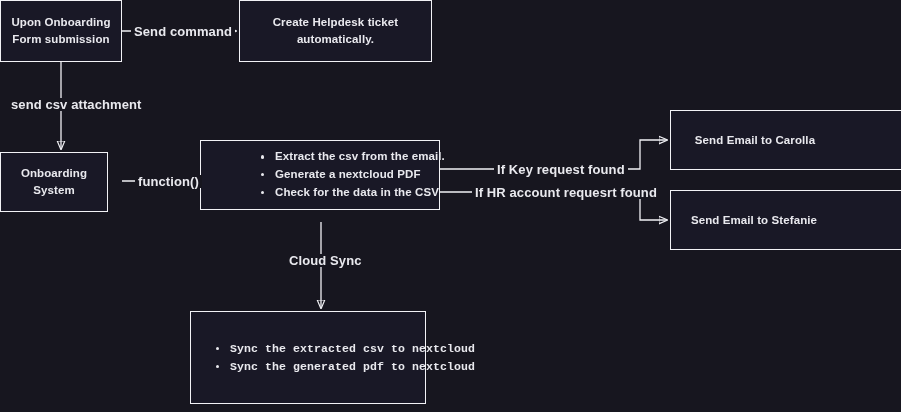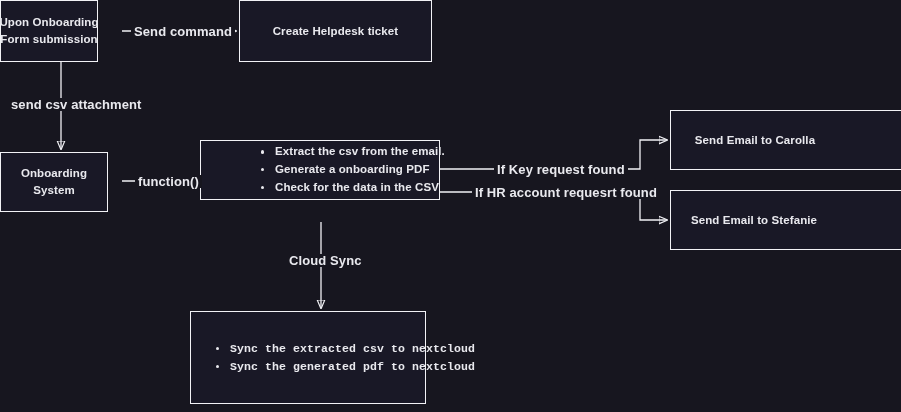--- a/index.html
+++ b/index.html
@@ -110,41 +110,42 @@
 
     <line x1="122" y1="181" x2="197" y2="181" marker-end="url(#arrow)"></line>
 
     <path d="M 440 169 L 640 169 L 640 140 L 667 140" marker-end="url(#arrow)"></path>
 
     <path d="M 440 192 L 640 192 L 640 220 L 667 220" marker-end="url(#arrow)"></path>
 
     <line x1="321" y1="222" x2="321" y2="308" marker-end="url(#arrow)"></line>
   </svg>
 
-  <div class="node" style="left:0px; top:0px; width:98px; height:62px;">
+  <div class="node" style="left:0px; top:0px; width:122px; height:62px;">
     <div class="lines">
       <div>Upon Onboarding</div>
       <div>Form submission</div>
     </div>
   </div>
 
   <div class="node" style="left:239px; top:0px; width:193px; height:62px;">
     <div class="lines">
       <div>Create Helpdesk ticket</div>
+      <div>automatically.</div>
     </div>
   </div>
 
   <div class="node" style="left:0px; top:152px; width:108px; height:60px;">
     <div>Onboarding System</div>
   </div>
 
-  <div class="node list" style="left:200px; top:140px; width:240px; height:60px; padding-left:57px;">
+  <div class="node list" style="left:200px; top:140px; width:240px; height:70px; padding-left:57px;">
     <ul>
       <li>Extract the csv from the email.</li>
-      <li>Generate a onboarding PDF</li>
+      <li>Generate a nextcloud PDF</li>
       <li>Check for the data in the CSV</li>
     </ul>
   </div>
 
   <div class="node" style="left:670px; top:110px; width:260px; height:60px;">
     <div style="margin-right:90px;text-align:right;">Send Email to Carolla</div>
   </div>
 
   <div class="node" style="left:670px; top:190px; width:260px; height:60px;">
     <div style="margin-right:92px;">Send Email to Stefanie</div>

